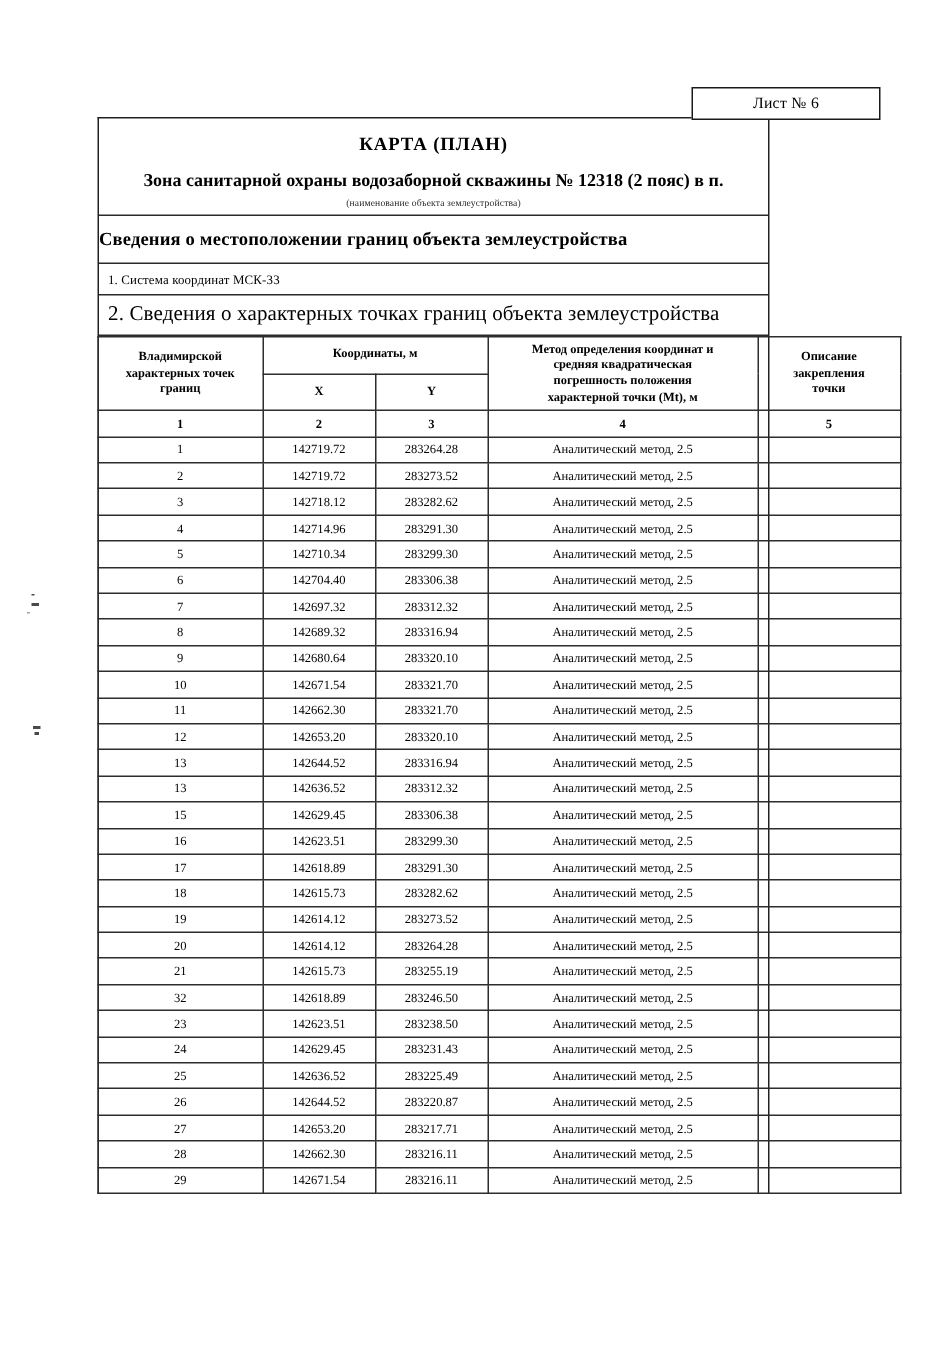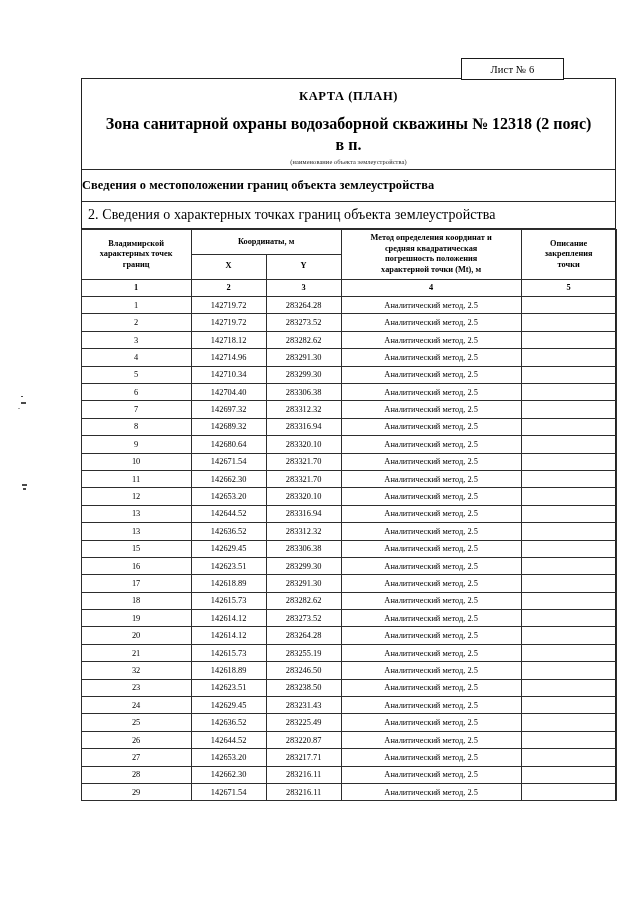--- a/index.html
+++ b/index.html
@@ -20,66 +20,65 @@
     position: absolute;
     inset: 0;
     background: #ffffff;
   }
 
   
   .sheet-box {
     position: absolute;
     left: 461px;
     top: 58px;
-    width: 103px;
+    width: 126px;
     height: 22px;
     border: 1.4px solid #1a1a1a;
     box-sizing: border-box;
     display: flex;
     align-items: center;
     justify-content: center;
     background: #ffffff;
     z-index: 4;
   }
   .sheet-box span {
     font-size: 10.5px;
     letter-spacing: .2px;
   }
 
   
   .frame {
     position: absolute;
     left: 65px;
     top: 78px;
-    width: 535px;
+    width: 448px;
     box-sizing: border-box;
     border-left: 1.4px solid #222;
     border-right: 1.4px solid #222;
     border-top: 1.4px solid #222;
     background: #ffffff;
-    margin-left: 16px;
   }
 
   .band {
     border-bottom: 1.2px solid #2a2a2a;
     box-sizing: border-box;
   }
 
   .title-band {
     padding: 10px 14px 2px 14px;
     text-align: center;
   }
   .t-karta {
     font-size: 12.5px;
     font-weight: bold;
     letter-spacing: .6px;
     margin-bottom: 9px;
   }
   .t-main {
-    font-size: 16px;
+    font-size: 12px;
     font-weight: bold;
     line-height: 1.32;
     padding: 0 4px;
   }
   .t-caption {
     font-size: 6.4px;
     text-align: center;
     padding: 3px 0 2px 0;
     letter-spacing: .1px;
     color: #1f1f1f;
@@ -179,20 +178,21 @@
   <div class="frame">
 
     <div class="band title-band">
       <div class="t-karta">КАРТА (ПЛАН)</div>
       <div class="t-main">Зона санитарной охраны водозаборной скважины № 12318 (2 пояс) в п.</div>
       <div class="t-caption">(наименование объекта землеустройства)</div>
     </div>
 
     <div class="band sved-band">Сведения о местоположении границ объекта землеустройства</div>
 
+    <div class="band line-band">1. Система координат   МСК-33</div>
 
     <div class="band line-band sub2">2. Сведения о характерных точках границ объекта землеустройства</div>
 
     <div class="tablewrap">
       <table class="points">
         <colgroup>
           <col class="col-a">
             <col class="col-b">
             <col class="col-c">
             <col class="col-d">

